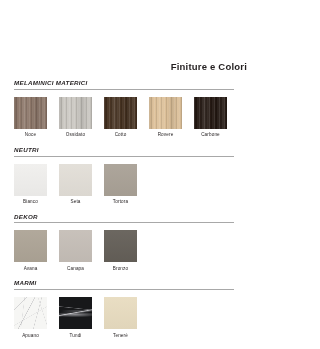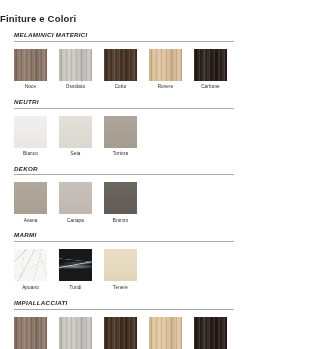--- a/index.html
+++ b/index.html
@@ -9,27 +9,28 @@
   }
   body {
     width: 247px;
     height: 349px;
     font-family: "Liberation Sans", sans-serif;
     color: #231f20;
     overflow: hidden;
     position: relative;
   }
   .page-title {
-    text-align: left;
+    text-align: right;
     font-size: 9.5px;
     font-weight: bold;
     letter-spacing: 0.2px;
     color: #231f20;
-    padding-top: 13px;
+    padding-top: 21px;
     margin-bottom: 8px;
+    margin-top: 40px;
   }
   .section {
     padding: 0 13px 0 14px;
     margin-bottom: 3px;
   }
   .section-header {
     font-size: 6.2px;
     font-weight: bold;
     font-style: italic;
     letter-spacing: 0.3px;

